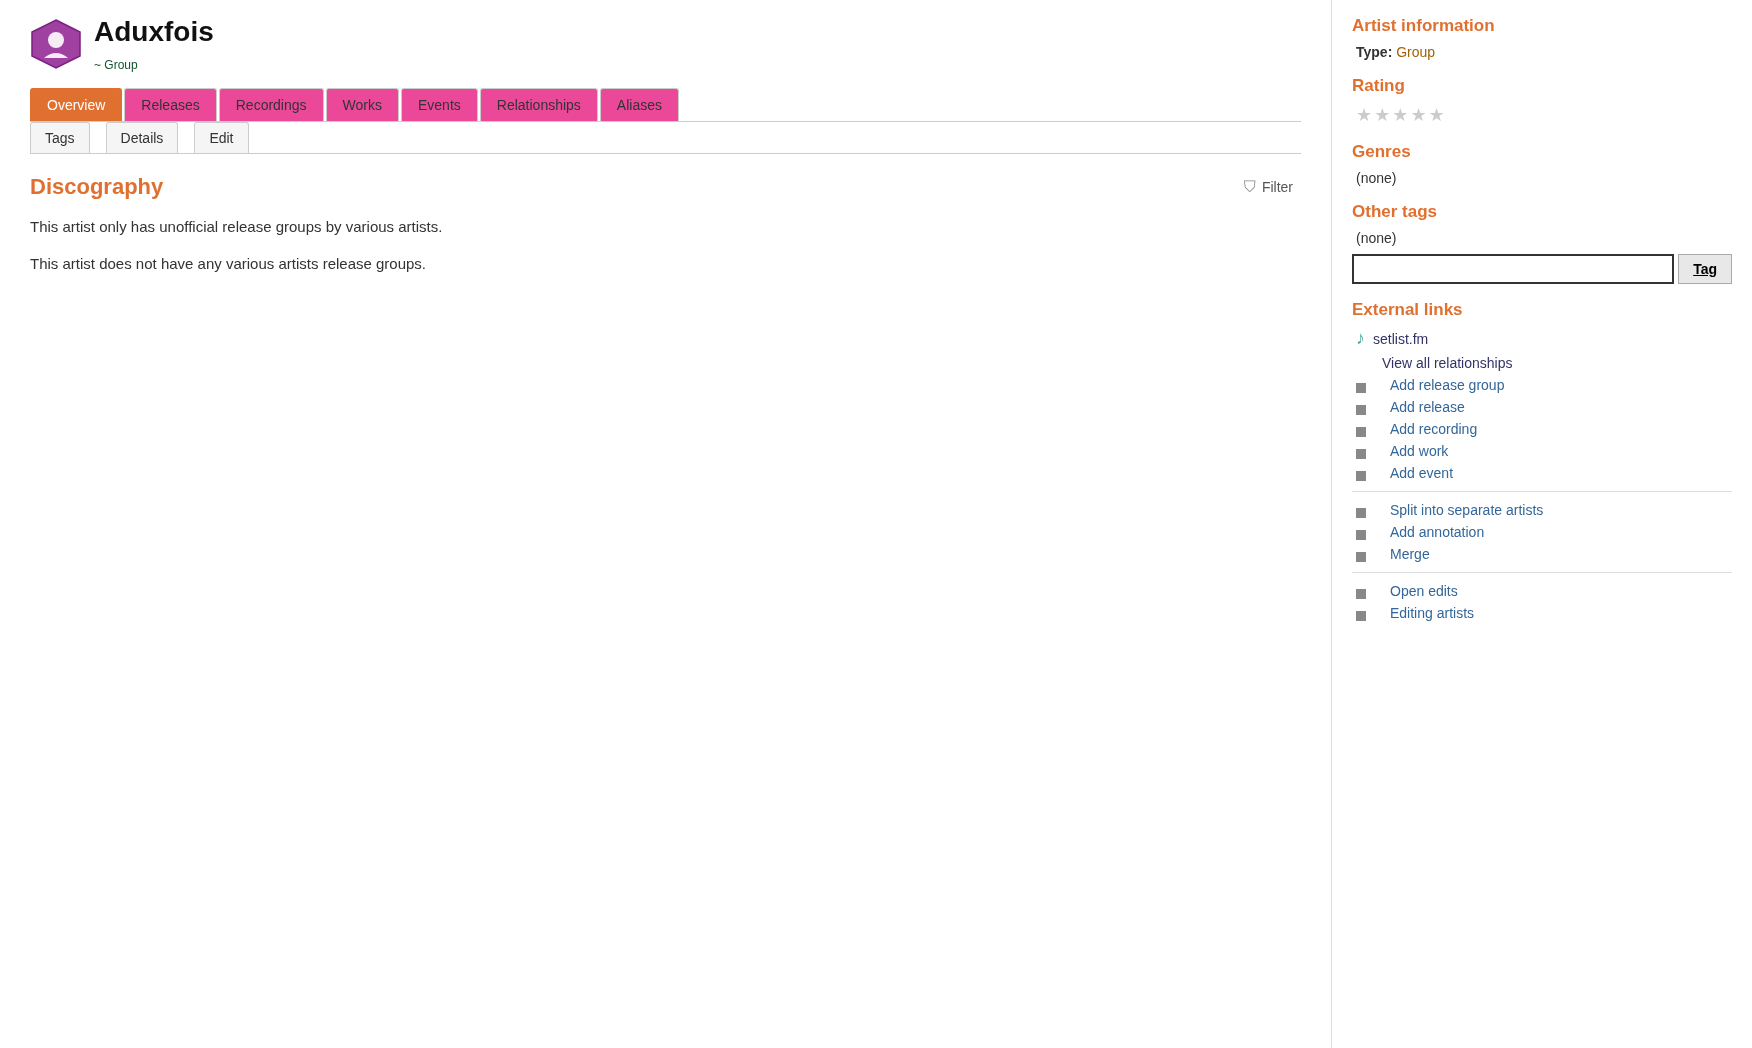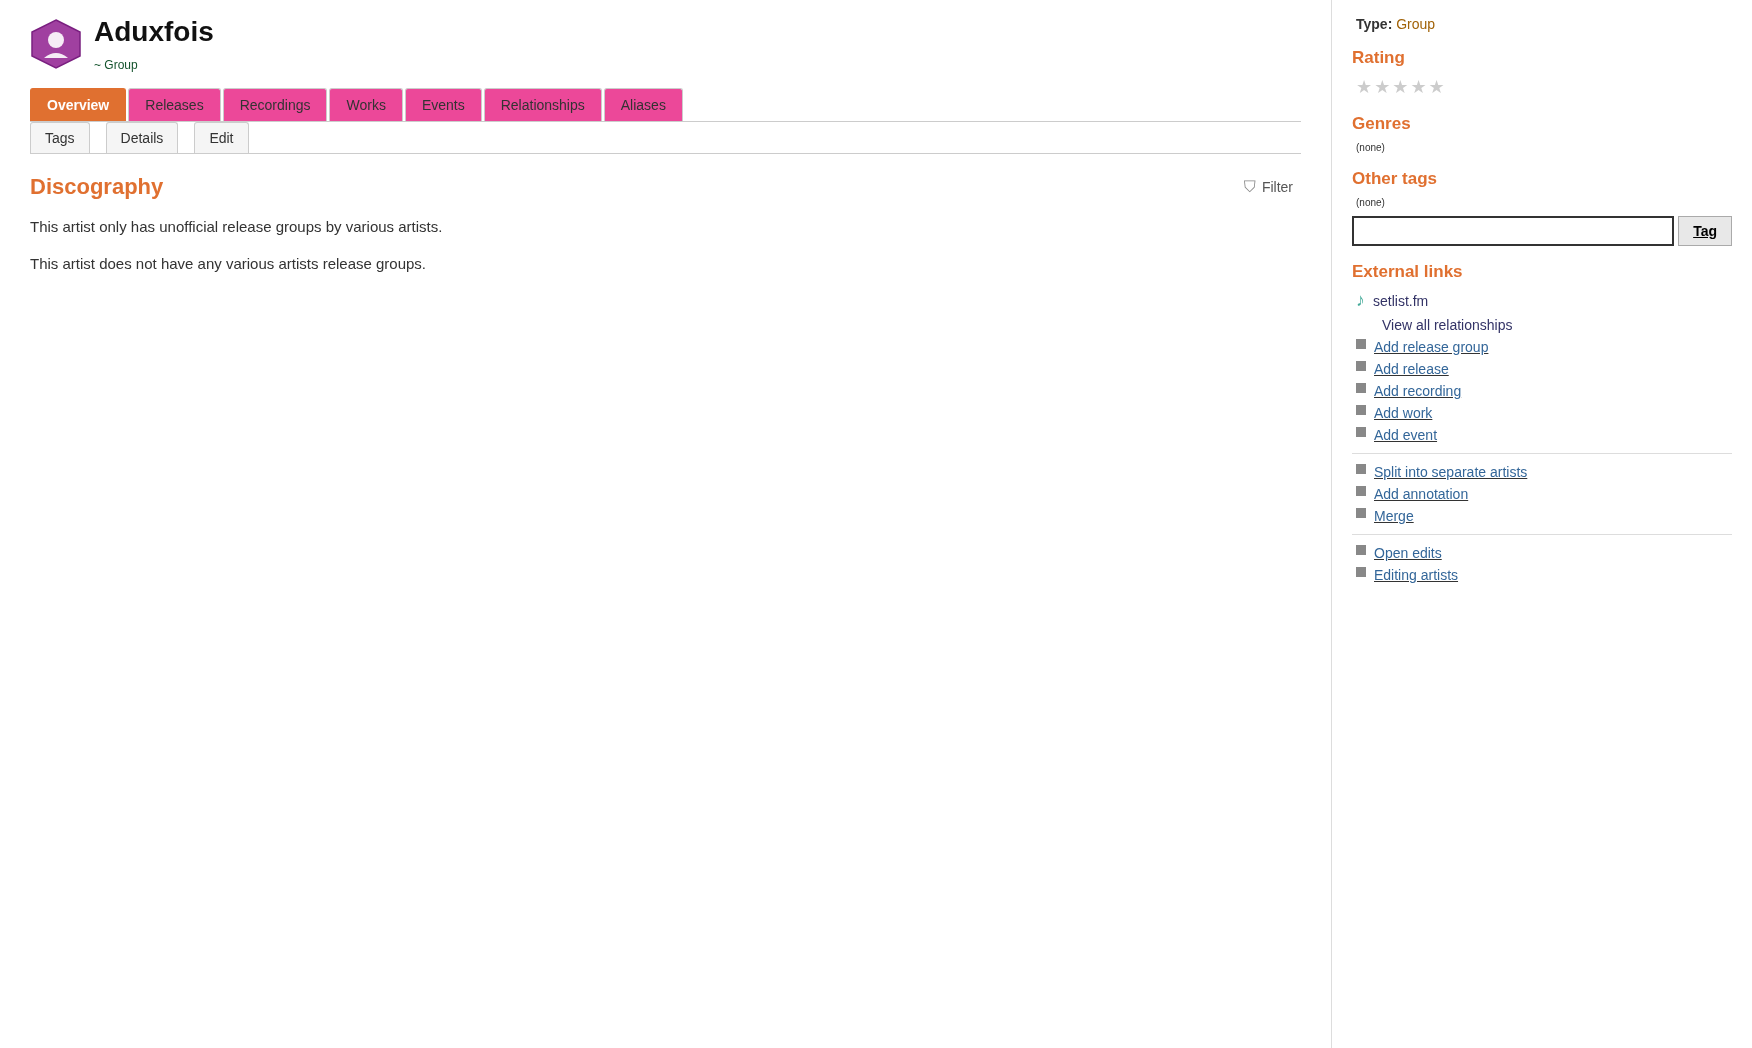--- a/index.html
+++ b/index.html
@@ -59,21 +59,21 @@
       font-size: 14px;
       color: #333;
       margin-right: 2px;
       border-radius: 3px 3px 0 0;
       text-decoration: none;
     }
     .tab.active {
       background: #e07030;
       color: #fff;
       border-color: #e07030;
-      font-weight: bold;
+      font-weight: normal;
     }
     .tabs-row2 {
       display: flex;
       gap: 0;
       margin-bottom: 20px;
       border-bottom: 1px solid #ccc;
     }
     .tab2 {
       padding: 7px 14px;
       border: 1px solid #ccc;
@@ -136,21 +136,21 @@
       padding-left: 4px;
     }
     .info-row .label {
       font-weight: bold;
       color: #333;
     }
     .info-row .value {
       color: #a16207;
     }
     .sidebar-text {
-      font-size: 10px;
+      font-size: 14px;
       color: #333;
       padding-left: 4px;
       margin-bottom: 4px;
     }
 
     
     .stars {
       display: flex;
       gap: 2px;
       padding-left: 4px;
@@ -199,25 +199,24 @@
     }
     .ext-link {
       color: #336;
       text-decoration: none;
       font-size: 14px;
     }
 
     
     .editing-link-row {
       display: flex;
-      align-items: flex-start;
-      gap: 8px;
+      align-items: flex-end;
+      gap: 24px;
       padding-left: 4px;
       margin-bottom: 6px;
-      text-decoration: underline;
     }
     .edit-square {
       width: 10px;
       height: 10px;
       background: #888;
       flex-shrink: 0;
     }
     .edit-link {
       color: #336699;
       text-decoration: none;
@@ -279,20 +278,21 @@
       </button>
     </div>
 
     <p class="discography-msg">This artist only has unofficial release groups by various artists.</p>
     <p class="discography-msg">This artist does not have any various artists release groups.</p>
 
   </div>
 
   <div class="sidebar">
 
+    <div class="sidebar-section-title">Artist information</div>
     <div class="info-row">
       <span class="label">Type:</span>
       <span class="value">Group</span>
     </div>
 
     <div class="sidebar-section-title">Rating</div>
     <div class="stars">
       <span class="star">★</span>
       <span class="star">★</span>
       <span class="star">★</span>

